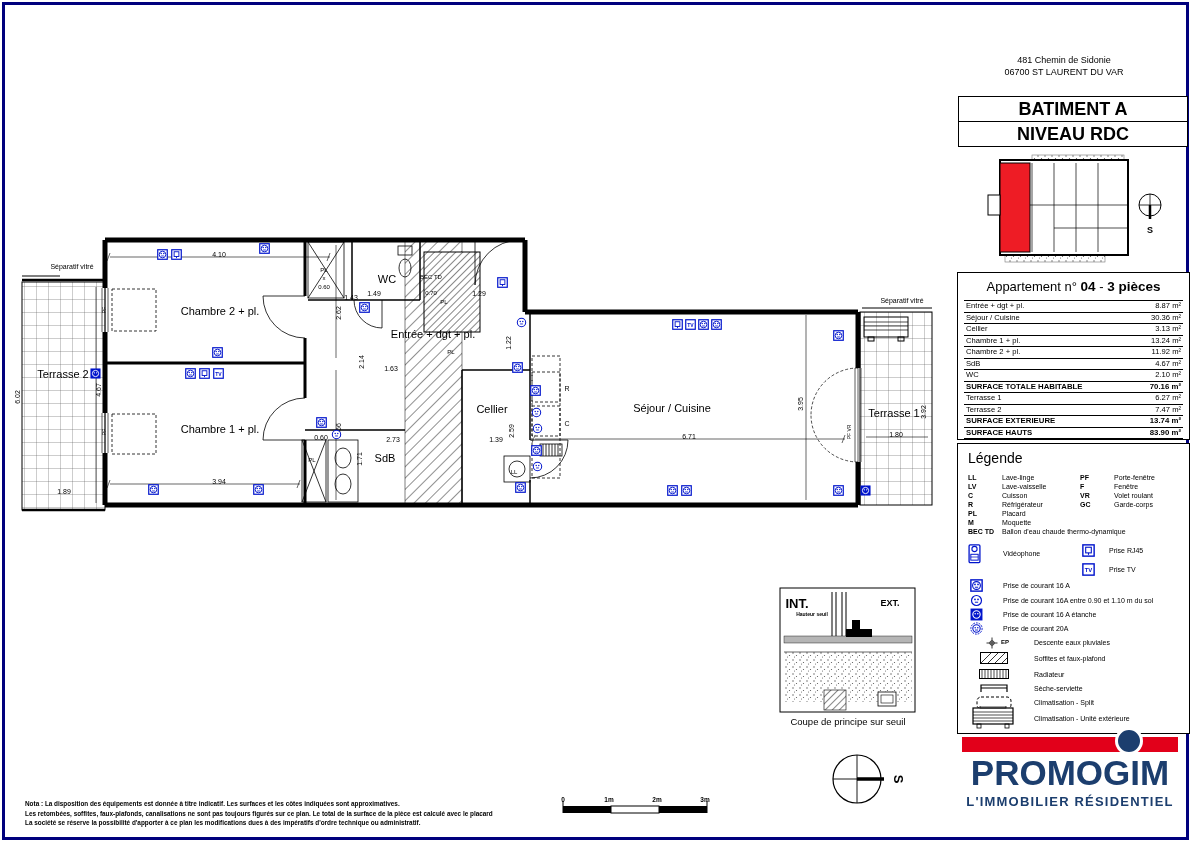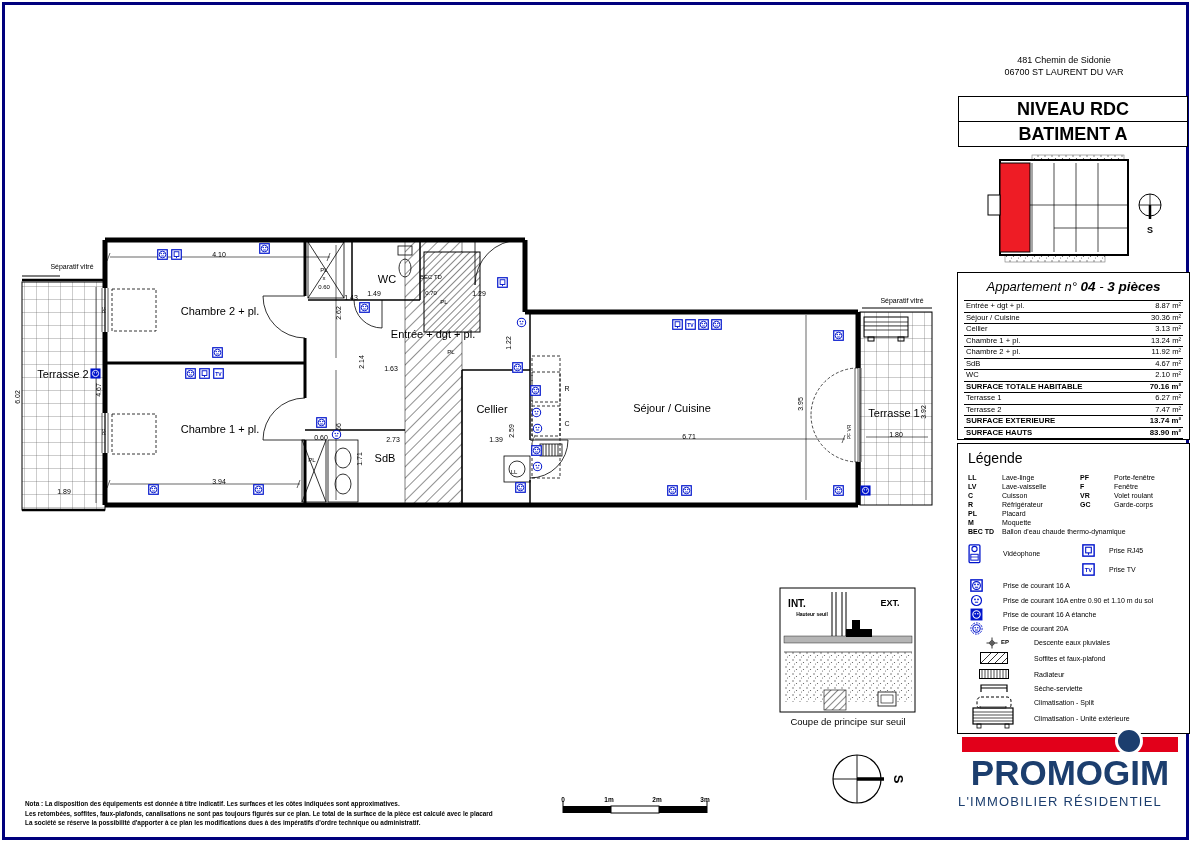--- a/index.html
+++ b/index.html
@@ -10,36 +10,36 @@
   svg{display:block;}
   
   .proj-title{position:absolute;left:940px;top:30px;width:248px;text-align:center;
               font-size:20px;font-weight:bold;color:#3b2f94;letter-spacing:.5px;}
   .addr{position:absolute;left:940px;width:248px;text-align:center;font-size:9px;color:#000;}
   .title-block{position:absolute;left:958px;top:96px;width:228px;border:1.5px solid #000;
                background:#fff;text-align:center;}
   .title-block .row{font-size:18px;font-weight:bold;line-height:24px;}
   .title-block .row:first-child{border-bottom:1.5px solid #000;}
   .apt-box{position:absolute;left:957px;top:272px;width:231px;height:166px;border:1px solid #000;background:#fff;}
-  .apt-title{text-align:center;font-size:13px;margin-top:6px;font-style:italic;}
+  .apt-title{text-align:center;font-size:13px;margin-top:6px;}
   .apt-title b{font-size:13.5px;}
   #apt-rows{position:absolute;left:6px;right:6px;top:27px;}
   .apt-row{display:flex;justify-content:space-between;border-top:1px solid #000;
            font-size:7.6px;line-height:10.5px;padding:0 2px;}
   .apt-row:last-child{border-bottom:1px solid #000;}
   .apt-row.bold{font-weight:bold;font-size:7.8px;}
   .legend-box{position:absolute;left:957px;top:443px;width:231px;height:289px;border:1px solid #000;background:#fff;}
   .legend-title{font-size:14px;margin:6px 0 0 10px;}
   
   .promo-bar{position:absolute;left:962px;top:737px;width:216px;height:15px;}
   .promo-circle{position:absolute;border-radius:50%;}
   .promo-name{position:absolute;left:958px;top:753px;width:224px;text-align:center;
               font-size:35px;font-weight:bold;letter-spacing:0px;}
-  .promo-tag{position:absolute;left:958px;top:794px;width:224px;text-align:left;
-             font-size:13px;font-weight:normal;letter-spacing:1.2px;}
+  .promo-tag{position:absolute;left:958px;top:794px;width:224px;text-align:center;
+             font-size:13px;font-weight:bold;letter-spacing:1.2px;}
   .promo-date{position:absolute;left:962px;top:818px;font-size:8.5px;font-weight:bold;margin-top:36px;}
   
   .plabel{position:absolute;transform:translate(-50%,-50%);white-space:nowrap;}
   .room{font-size:11px;}
   .dim{font-size:7px;}
   .v{transform:translate(-50%,-50%) rotate(-90deg);}
   .small{font-size:6px;}
   .notes{position:absolute;left:25px;top:799px;font-size:6.4px;font-weight:bold;line-height:9.5px;white-space:nowrap;}
   .coupe-caption{position:absolute;text-align:center;font-size:9.5px;}
   .sock{position:absolute;}
@@ -187,22 +187,22 @@
     <circle cx="1150" cy="205" r="11" fill="none" stroke="#000" stroke-width="1"></circle>
     <path d="M1139,205 H1161 M1150,194 V216" stroke="#000" stroke-width="0.8"></path>
     <path d="M1150,205 V219" stroke="#000" stroke-width="2.5"></path>
   </g>
 </svg>
 
 <div class="addr" style="top:55px">481 Chemin de Sidonie</div>
 <div class="addr" style="top:67px">06700 ST LAURENT DU VAR</div>
 
 <div class="title-block">
+  <div class="row">BATIMENT A</div>
   <div class="row">NIVEAU RDC</div>
-  <div class="row">BATIMENT A</div>
 </div>
 
 <span class="plabel small" style="left:1150px;top:230px;font-size:9px;font-weight:bold">S</span>
 
 <div class="apt-box">
   <div class="apt-title">
     <span>Appartement n°</span>
     <b>04</b>
     <span>-</span>
     <b>3 pièces</b>
@@ -381,21 +381,21 @@
         <div style="position: absolute; left: 76px; top: 271px; font-size: 7px;">Climatisation - Unité extérieure</div>
       </div>
 </div>
 
 <div class="promo-bar" style="background: rgb(226, 0, 26);"></div>
 <div class="promo-circle" style="left: 1115px; top: 727px; width: 22px; height: 22px; background: rgb(28, 62, 110); border: 3px solid rgb(255, 255, 255);"></div>
 <div class="promo-name" style="color: rgb(28, 62, 110);">PROMOGIM</div>
 <div class="promo-tag" style="color: rgb(28, 62, 110);">L'IMMOBILIER RÉSIDENTIEL</div>
 <div class="promo-date">Date : 11/02/2026</div>
 
-<span class="plabel" style="left:797px;top:603px;font-size:10px;font-weight:bold">INT.</span>
+<span class="plabel" style="left:797px;top:603px;font-size:13px;font-weight:bold">INT.</span>
 <span class="plabel" style="left:890px;top:603px;font-size:9px;font-weight:bold">EXT.</span>
 <span class="plabel" style="left:812px;top:614px;font-size:5px;font-weight:bold">Hauteur seuil</span>
 <div class="coupe-caption" style="left:768px;top:716px;width:160px;position:absolute">Coupe de principe sur seuil</div>
 
 <span class="plabel" style="left:898px;top:779px;font-size:13px;font-weight:bold;transform:translate(-50%,-50%) rotate(90deg)">S</span>
 
 <div class="notes" id="notes">
       <div>Nota : La disposition des équipements est donnée à titre indicatif. Les surfaces et les côtes indiquées sont approximatives.</div>
       <div>Les retombées, soffites, faux-plafonds, canalisations ne sont pas toujours figurés sur ce plan. Le total de la surface de la pièce est calculé avec le placard</div>
       <div>La société se réserve la possibilité d'apporter à ce plan les modifications dues à des impératifs d'ordre technique ou administratif.</div>

